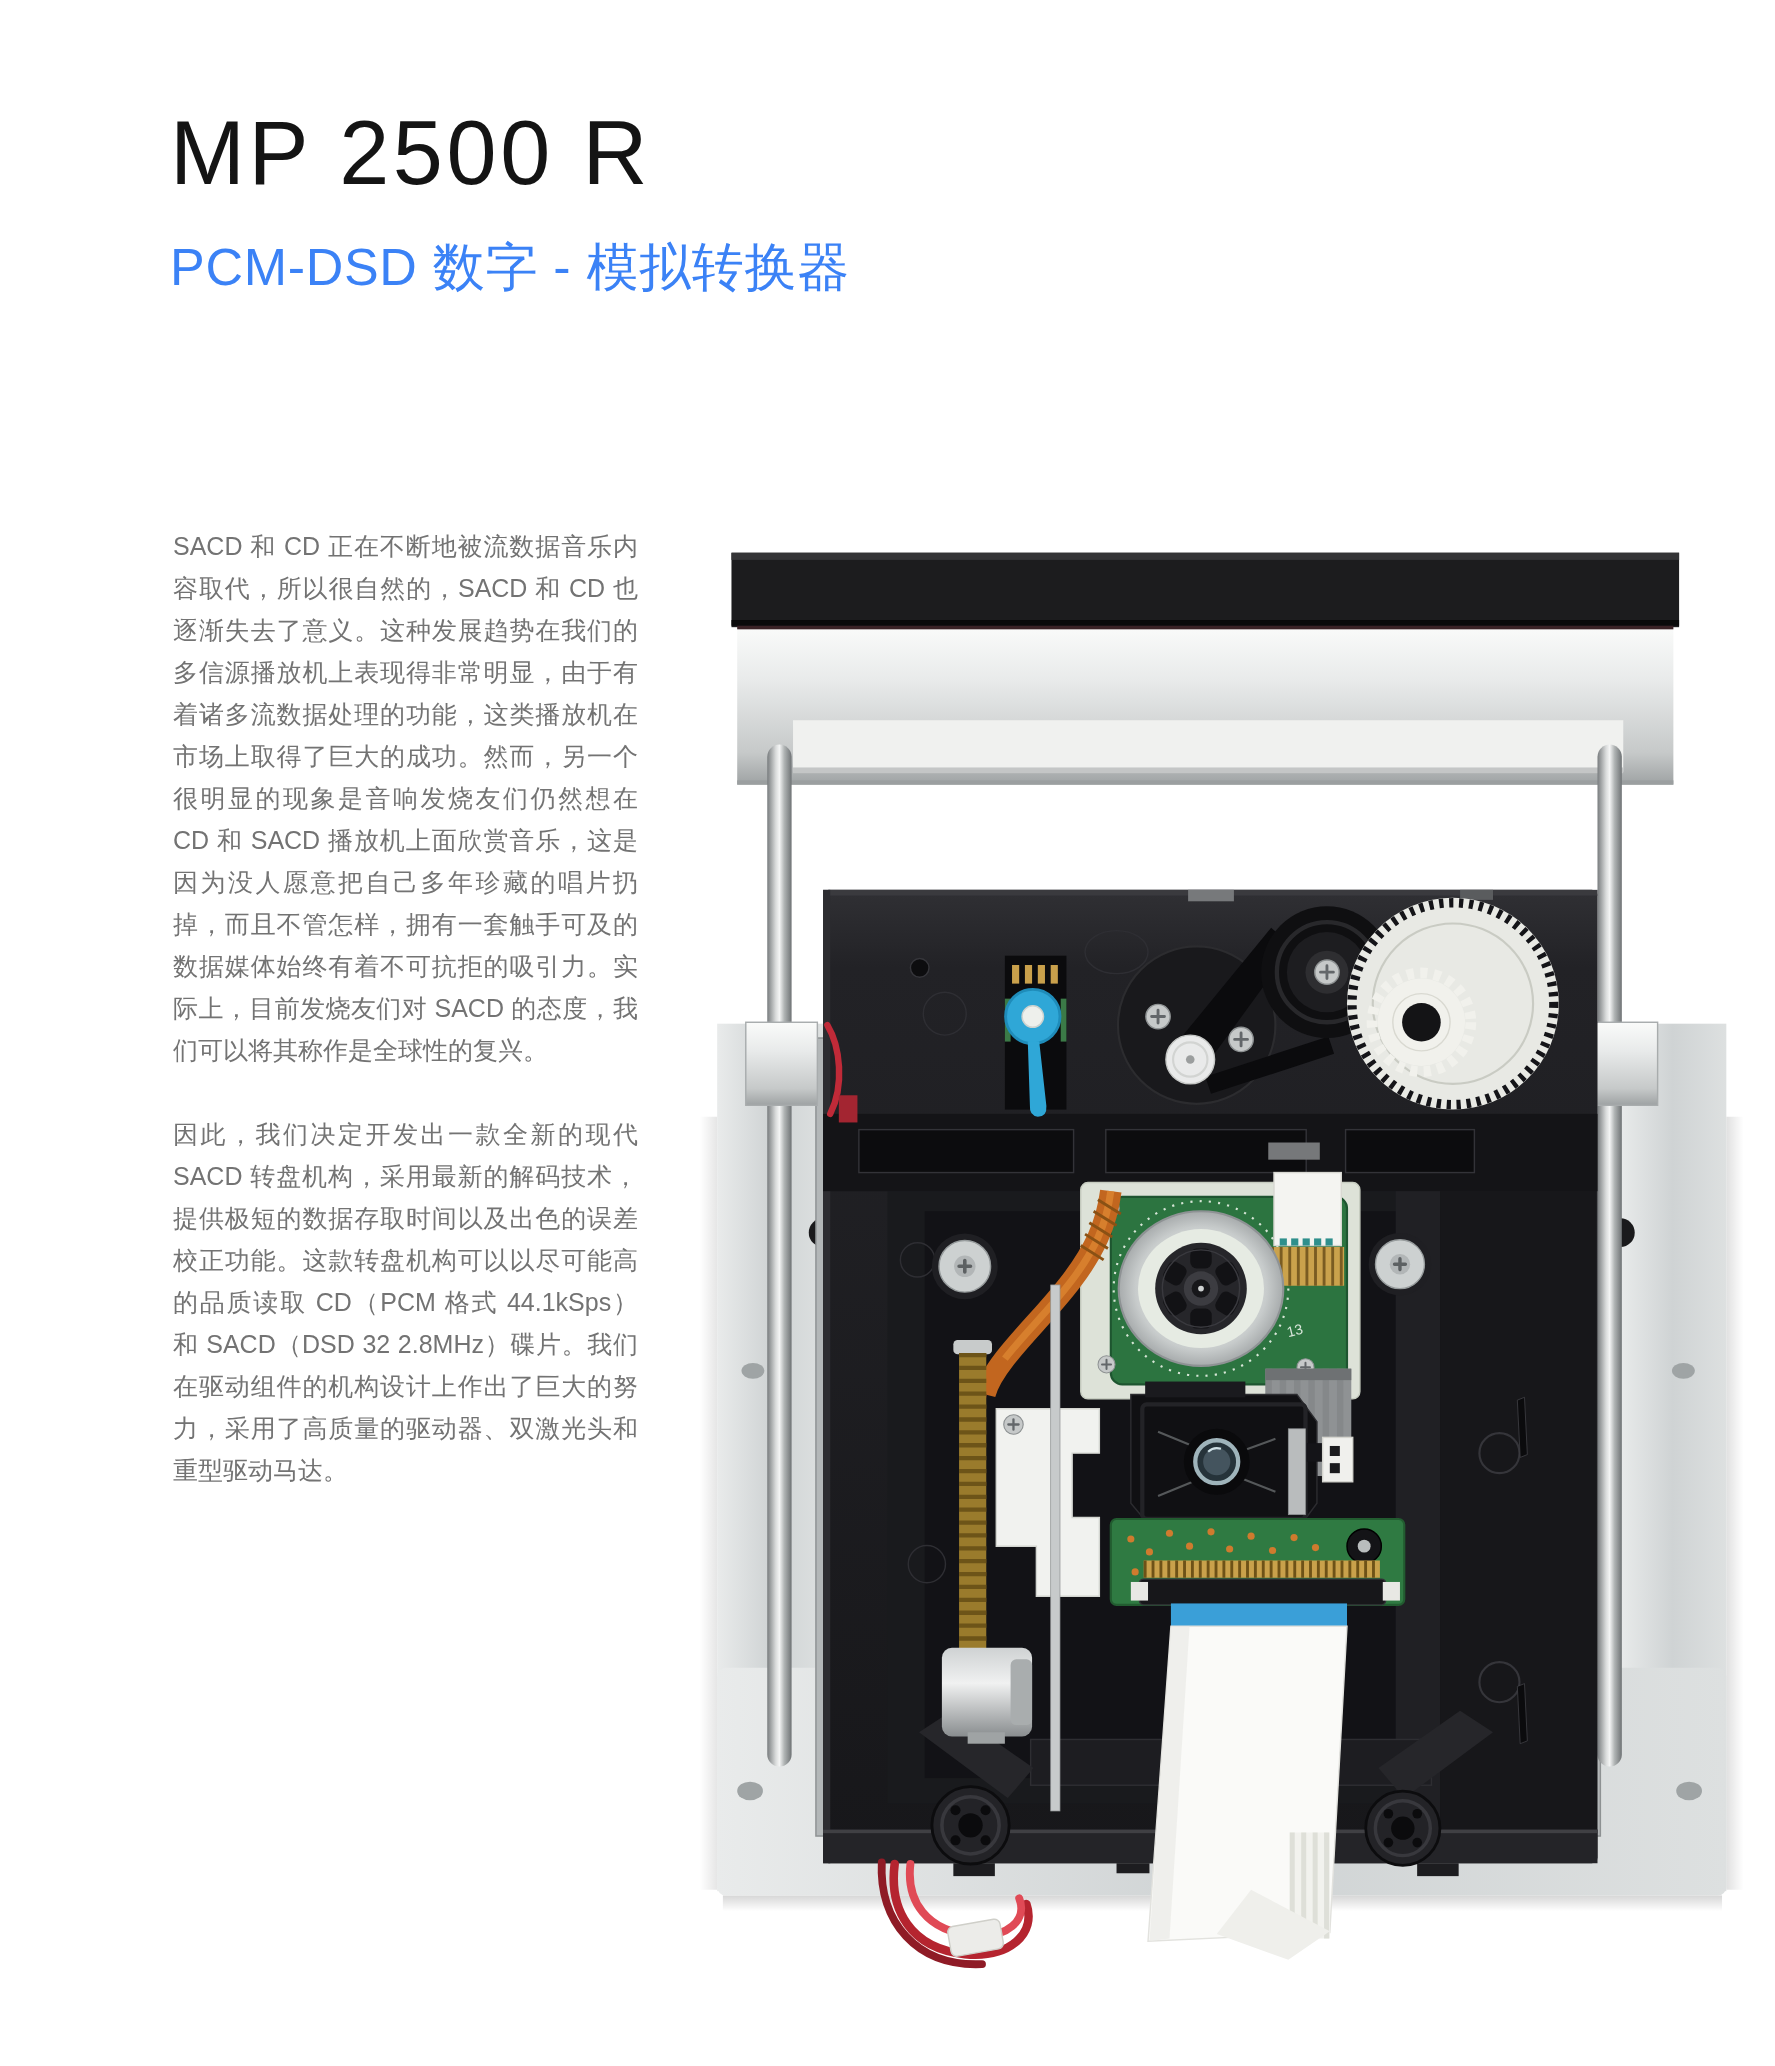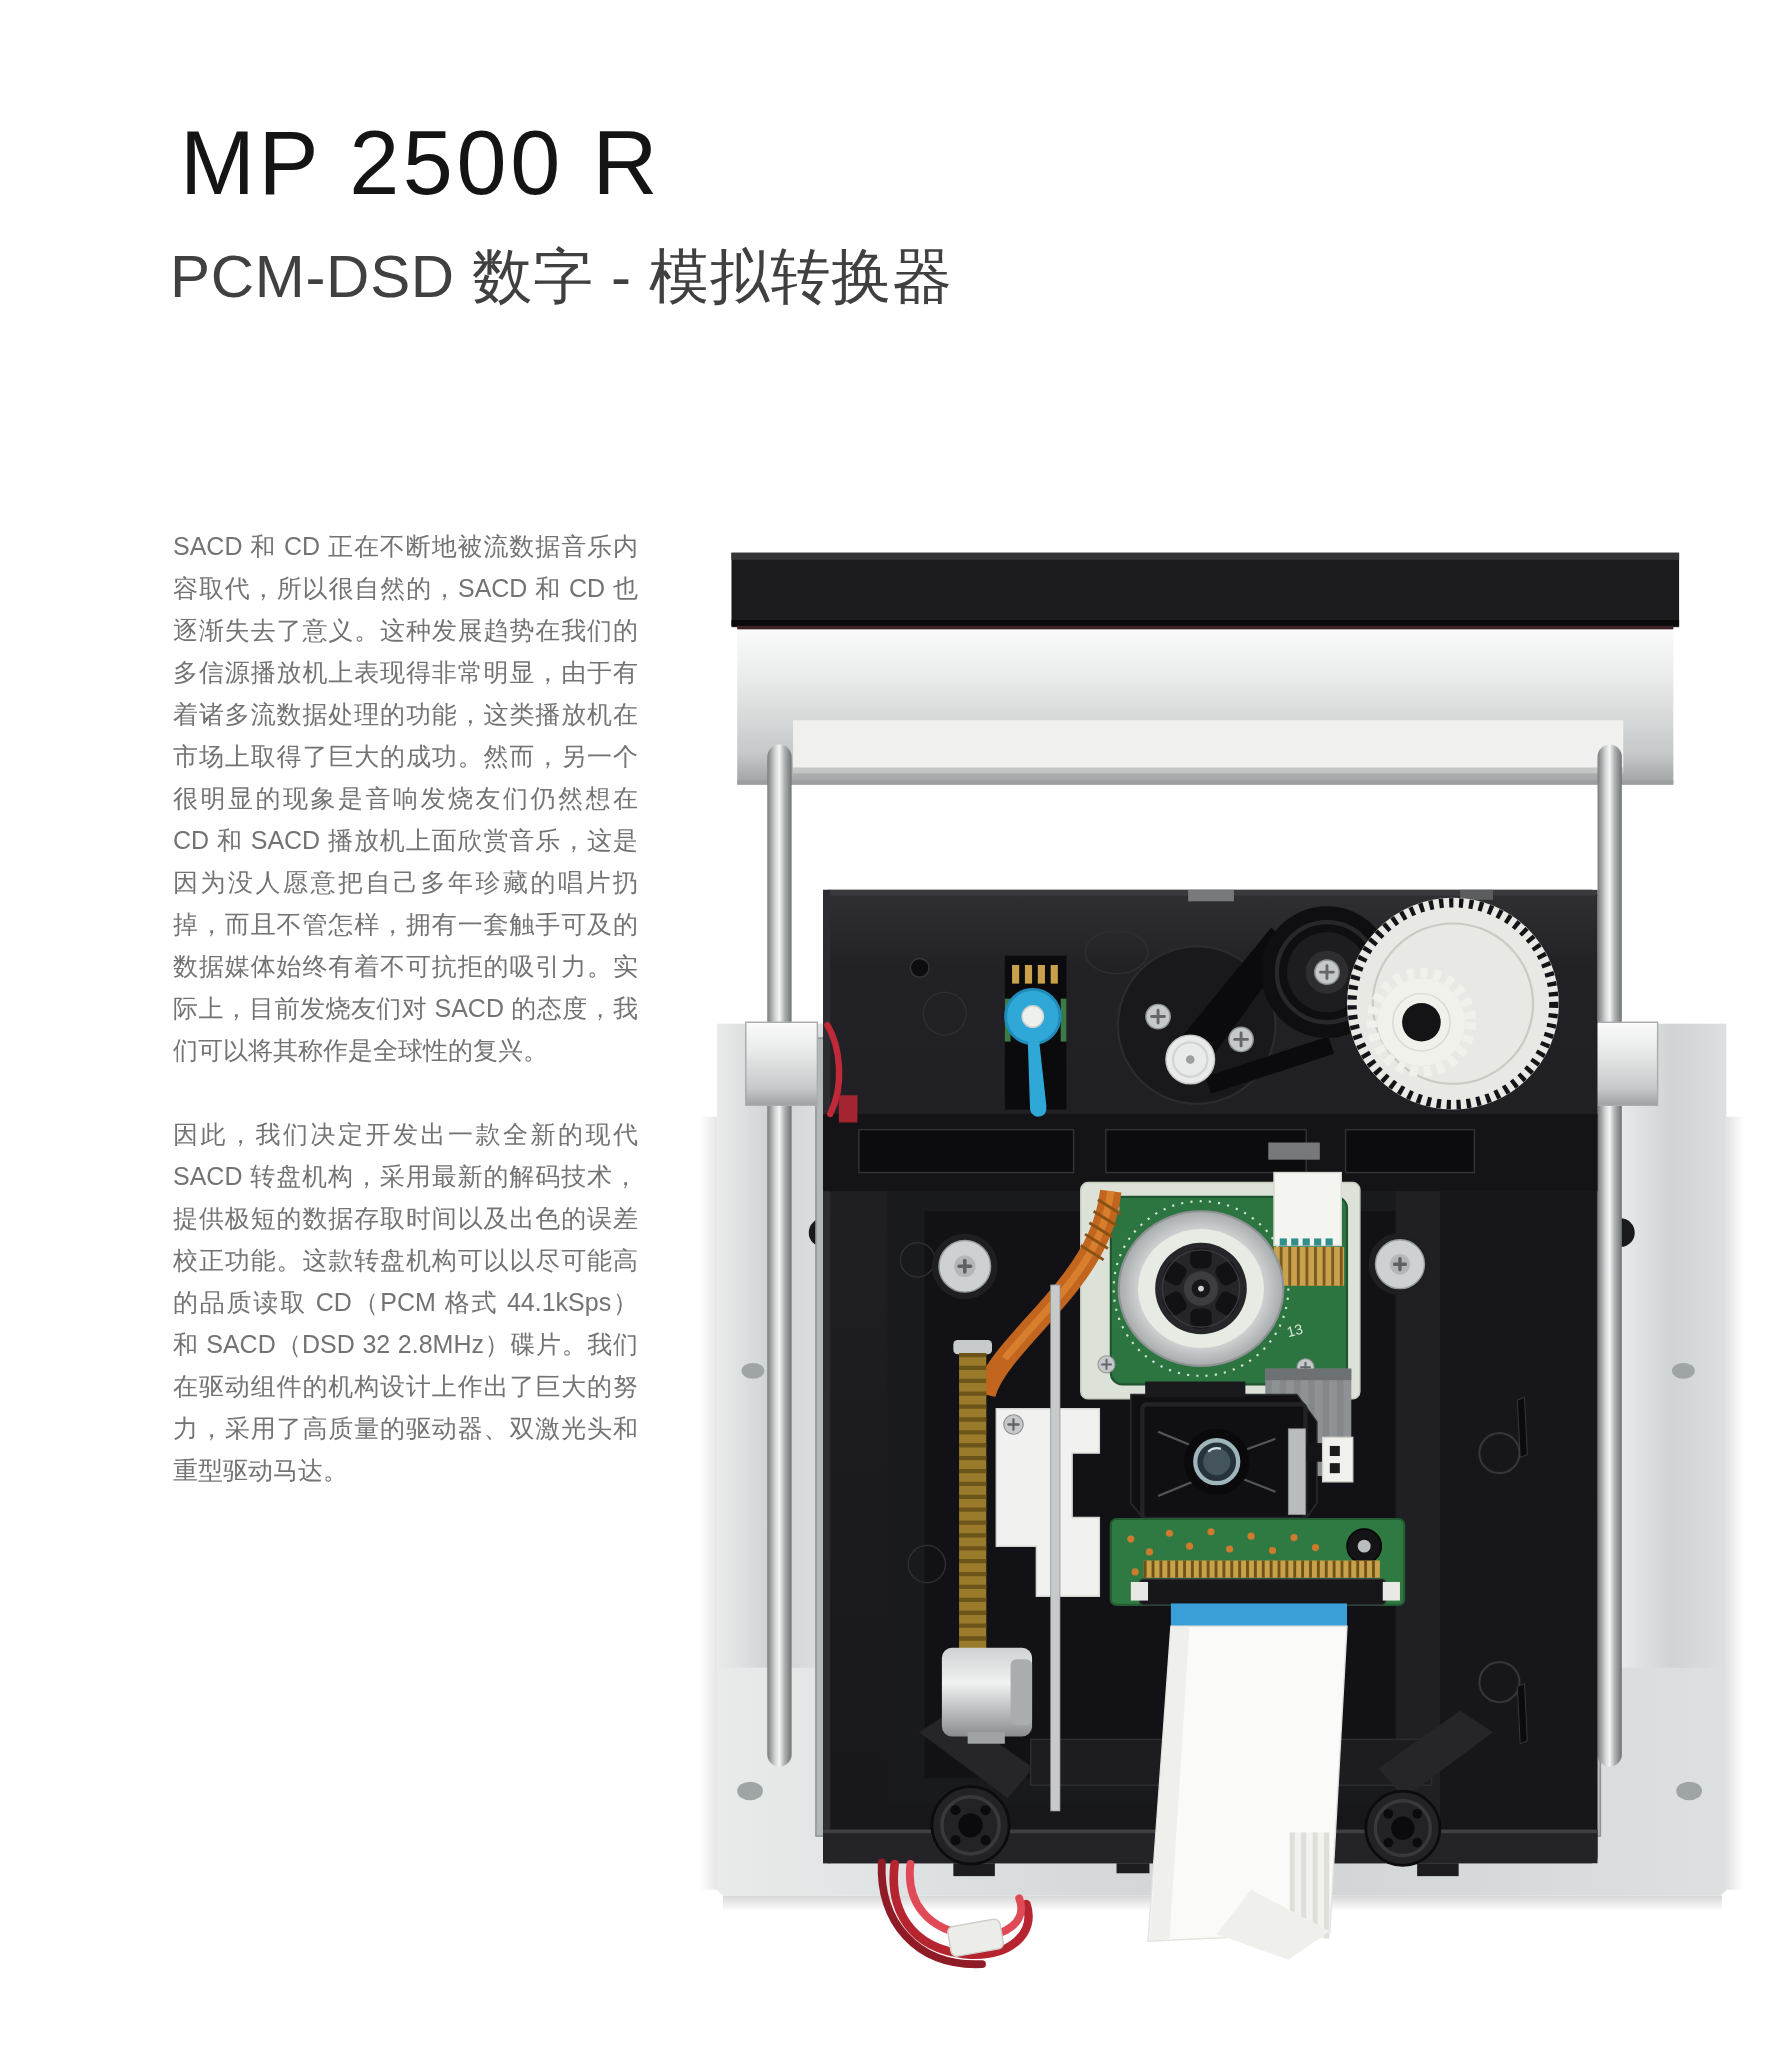--- a/index.html
+++ b/index.html
@@ -1,20 +1,20 @@
 <!DOCTYPE html>
 <html style="font-size:11.5px"><head>
 <meta charset="utf-8">
 <style>
   html,body{margin:0;padding:0;}
   .page{position:relative;width:1775px;height:2066px;background:#ffffff;overflow:hidden;
         font-family:"Liberation Sans",sans-serif;color:#1f1f1f;}
   header{position:absolute;left:170px;top:106px;}
-  h1{margin:10px;font-size:90px;font-weight:400;letter-spacing:3.6px;line-height:1.05;color:#141414;}
-  .sub{font-size:60px;line-height:96px;letter-spacing:0.7px;color:#404040;}
+  h1{margin:0;font-size:90px;font-weight:400;letter-spacing:3.6px;line-height:1.05;color:#141414;}
+  .sub{font-size:52px;line-height:96px;letter-spacing:0.7px;color:#3b82f6;}
   .sub.first{margin-top:18.6px;}
   article{position:absolute;left:173px;top:525px;width:465px;font-size:25px;line-height:42px;
           text-align:justify;color:#737373;}
   article p{margin:0 0 42px 0;}
   figure{position:absolute;left:0;top:0;margin:0;width:1775px;height:2066px;}
   svg{position:absolute;left:0;top:0;}
 </style>
 </head>
 <body>
 

